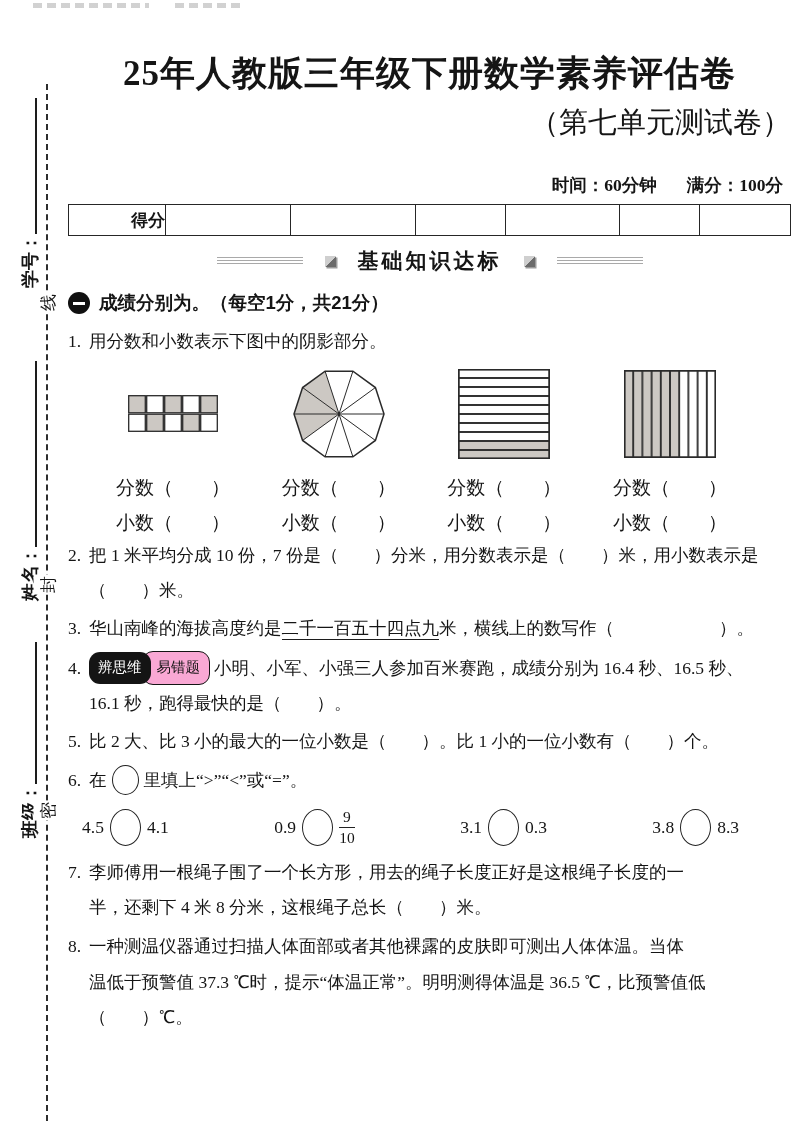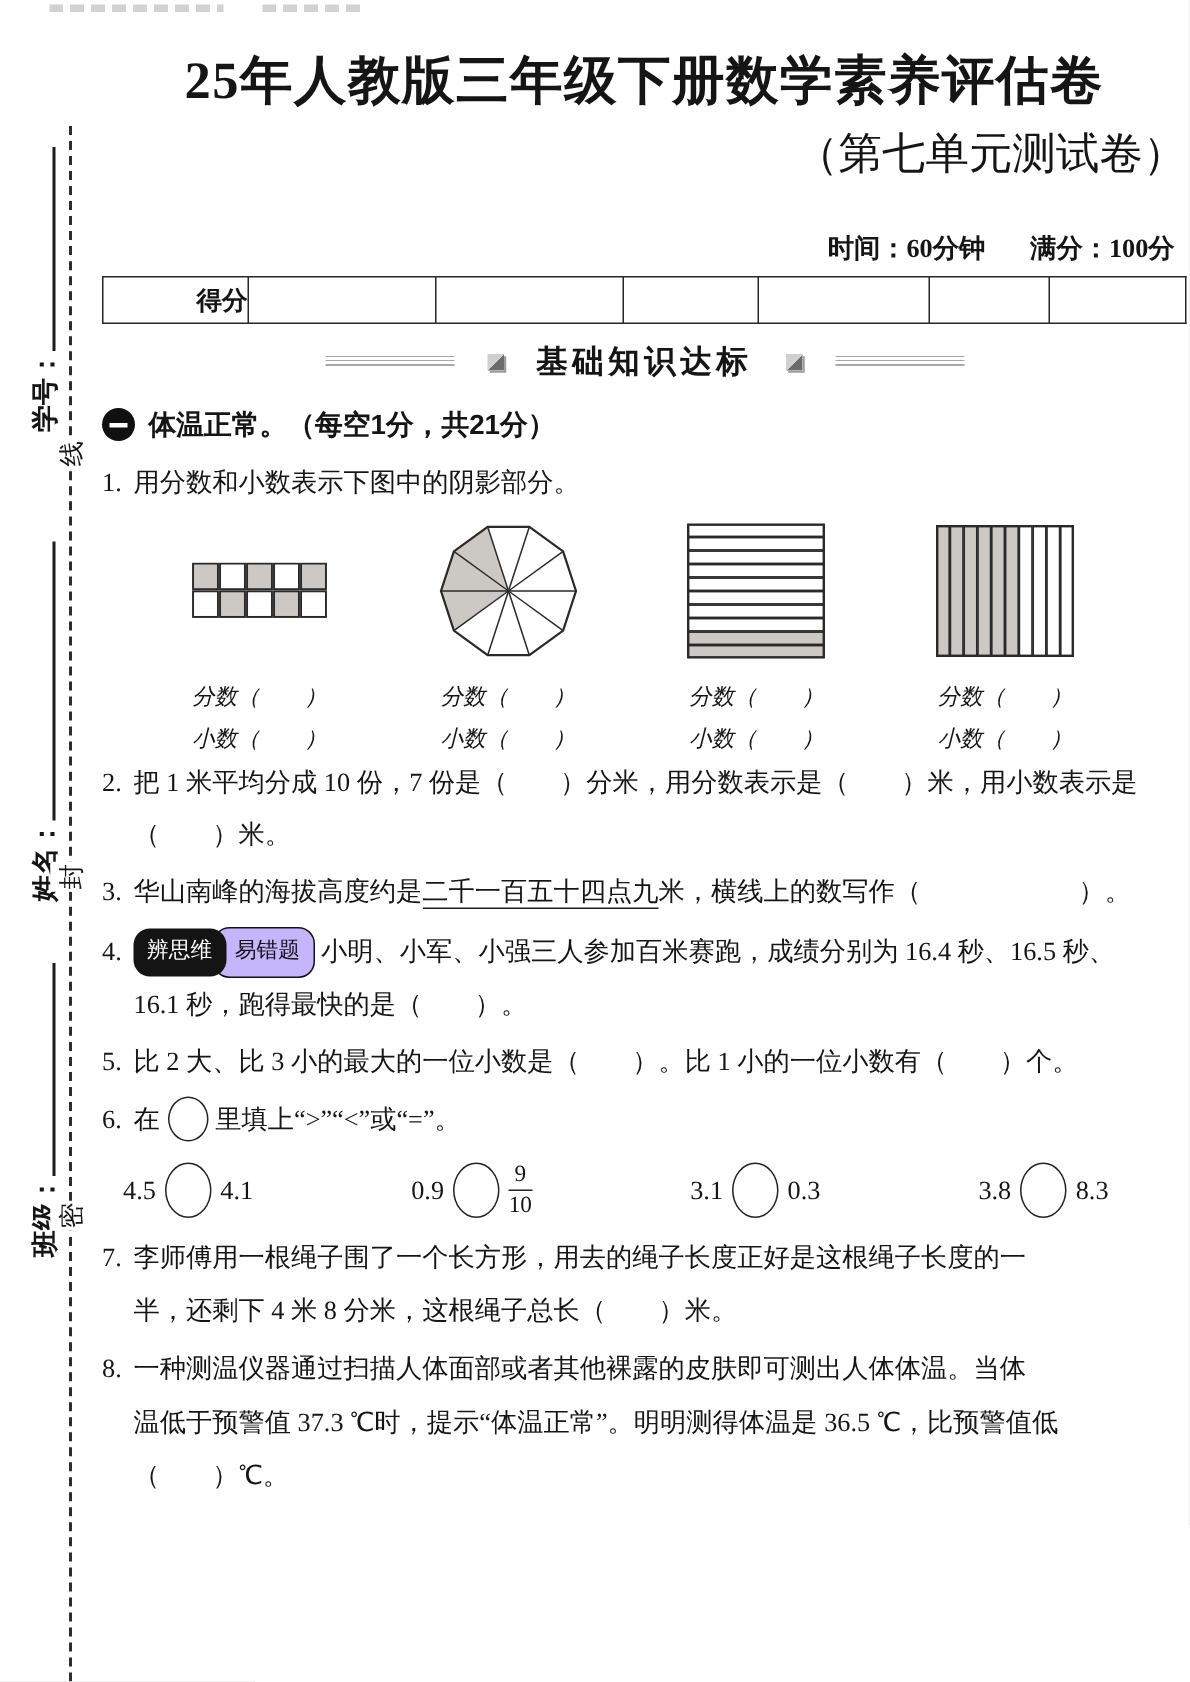--- a/index.html
+++ b/index.html
@@ -24,21 +24,21 @@
   .seal-field .blank { display:inline-block; border-bottom:2px solid #1d1d1d; height:14px; flex:1 0 auto; }
   .sf-xuehao { width:190px; left:-65px; top:180px; }
   .sf-xingming { width:240px; left:-90px; top:468px; }
   .sf-banji { width:196px; left:-68px; top:727px; }
   .seal-char { position:absolute; left:38px; width:20px; text-align:center;
     font-size:17px; background:#fff; transform:rotate(-90deg); padding:3px 0; }
   .sc-0 { top:288px; } .sc-1 { top:570px; } .sc-2 { top:796px; }
 
   
   .main { position:absolute; left:68px; top:0; width:723px; }
-  .title { margin-top:34px; text-align:center; font-size:35px; font-weight:bold;
+  .title { margin-top:54px; text-align:center; font-size:35px; font-weight:bold;
     letter-spacing:1px; line-height:1.15; }
   .subtitle { margin-top:9px; text-align:right; font-size:29px; font-weight:normal; }
   .info-row { margin-top:30px; display:flex; justify-content:flex-end; gap:30px;
     font-size:17.5px; font-weight:bold; padding-right:8px; }
 
   table.score { margin-top:7px; width:722px; border-collapse:collapse; table-layout:fixed; }
   table.score td { border:1.7px solid #262626; text-align:center; font-size:17px;
     font-weight:bold; height:29px; }
   table.score tr.score-row td { height:31px; font-weight:bold;text-align:right; }
 
@@ -66,28 +66,28 @@
   .qnum { position:absolute; left:0; top:0; }
   .q .line { white-space:nowrap; }
   .u { border-bottom:1.7px solid #1c1c1c; padding-bottom:1px; }
   .q1 { margin-top:9px; }
 
   
   .shapes-row { display:flex; justify-content:space-between; padding:6px 42px 0 26px;
     align-items:stretch; }
   .shape-col { width:158px; display:flex; flex-direction:column; align-items:center; }
   .shape-box { height:96px; display:flex; align-items:center; justify-content:center; }
-  .shape-label { font-size:15px; margin-top:13px; white-space:nowrap;font-style:italic; }
+  .shape-label { font-size:19px; margin-top:13px; white-space:nowrap; }
   .shape-label.second { margin-top:9px; }
 
   
   .badge { display:inline-block; font-family:"Liberation Sans", sans-serif; font-size:14.5px;
     font-weight:normal; border-radius:11px; padding:1px 9px 2px; vertical-align:2px; }
   .badge.solid { background:#141414; color:#fff; position:relative; z-index:2; }
-  .badge.outline { background:#c4b5fd; color:#141414; border:1.6px solid #141414;
+  .badge.outline { background:#f9a8d4; color:#141414; border:1.6px solid #141414;
     margin-left:-9px; padding-left:14px; margin-right:4px; }
 
   
   .cmp-circle-inline { display:inline-block; width:27px; height:30px; border:1.6px solid #222;
     border-radius:50%; vertical-align:-9px; margin:0 5px; }
   .cmp-row { display:flex; justify-content:space-between; padding:10px 52px 2px 14px; }
   .cmp { display:flex; align-items:center; font-size:17.5px; }
   .cmp .cmp-circle { display:inline-block; width:31px; height:37px; border:1.6px solid #222;
     border-radius:50%; margin:0 6px; }
   .frac { display:inline-flex; flex-direction:column; text-align:center; font-size:15.5px;
@@ -164,21 +164,21 @@
       <div class="cube"></div>
       <span class="banner-title">基础知识达标</span>
       <div class="cube"></div>
       <div class="hatch"></div>
     </div>
 
     <div class="part-head">
       <span class="circle-num">
           <i></i>
         </span>
-      <span class="part-title">体温正常。（每空1分，共21分）</span>
+      <span class="part-title">成绩分别为。（每空1分，共21分）</span>
     </div>
 
     <div class="q q1">
       <span class="qnum">1.</span>
       <div class="line">用分数和小数表示下图中的阴影部分。</div>
     </div>
 
     <div class="shapes-row">
       <div class="shape-col">
         <div class="shape-box">

